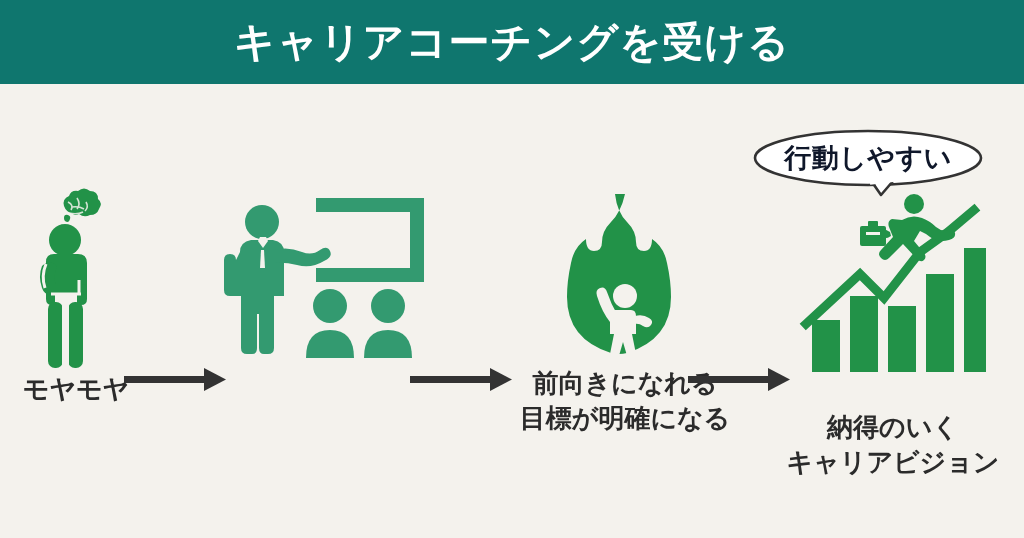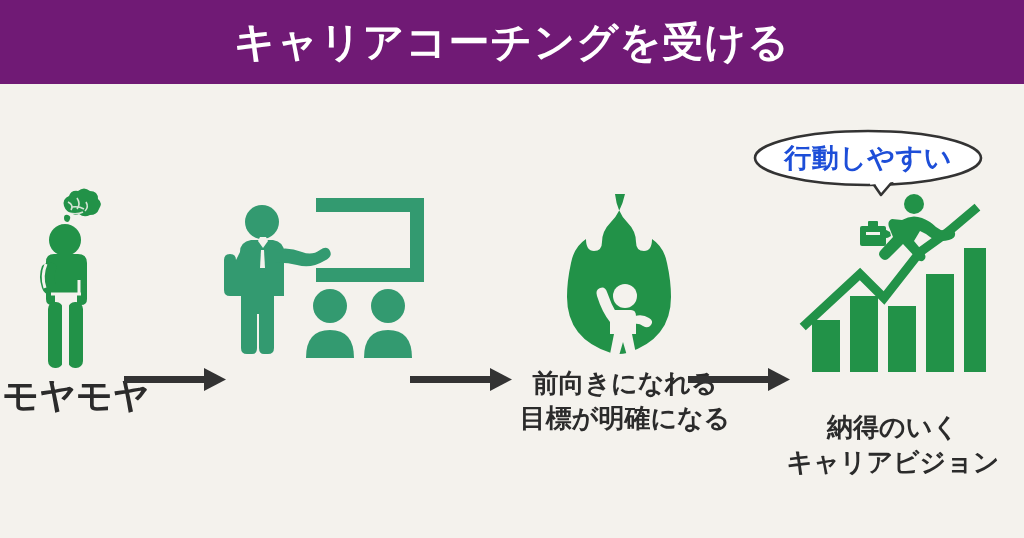--- a/index.html
+++ b/index.html
@@ -22,21 +22,21 @@
     background: #f4f2ed;
   }
 
   
   .header-bar {
     position: absolute;
     left: 0;
     top: 0;
     width: 1024px;
     height: 84px;
-    background: #701a75;
+    background: #0f766e;
     display: flex;
     align-items: center;
     justify-content: center;
   }
   .header-title {
     color: #ffffff;
     font-size: 41px;
     font-weight: bold;
     letter-spacing: 1px;
     line-height: 1;
@@ -82,21 +82,21 @@
     font-family: "DejaVu Sans", "Liberation Sans", sans-serif;
     white-space: pre-line;
   }
 
   
   #step-1 { left: 0px;   width: 152px; }
   #step-2 { left: 178px; width: 290px; }
   #step-3 { left: 490px; width: 270px; }
   #step-4 { left: 762px; width: 262px; }
 
-  #step-1 .step-label { font-size: 36px; text-align: center; }
+  #step-1 .step-label { font-size: 26px; text-align: center; }
   #step-2 .step-label { font-size: 27px; }
   #step-3 .step-label { font-size: 26px; top: 282px; }
   #step-4 .step-label { font-size: 26px; top: 282px; margin-top: 44px; }
 
   
   .arrow {
     position: absolute;
     top: 278px;
     width: 104px;
     height: 36px;
@@ -116,21 +116,21 @@
   .bubble svg { display: block; }
   .bubble-text {
     position: absolute;
     left: 0;
     top: 0;
     width: 232px;
     height: 60px;
     display: flex;
     align-items: center;
     justify-content: center;
-    color: #1d4ed8;
+    color: #0f172a;
     font-size: 27px;
     font-weight: bold;
     letter-spacing: 0.5px;
     font-family: "DejaVu Sans", "Liberation Sans", sans-serif;
     white-space: nowrap;
   }
 
   svg { overflow: visible; }
 </style>
 </head>

